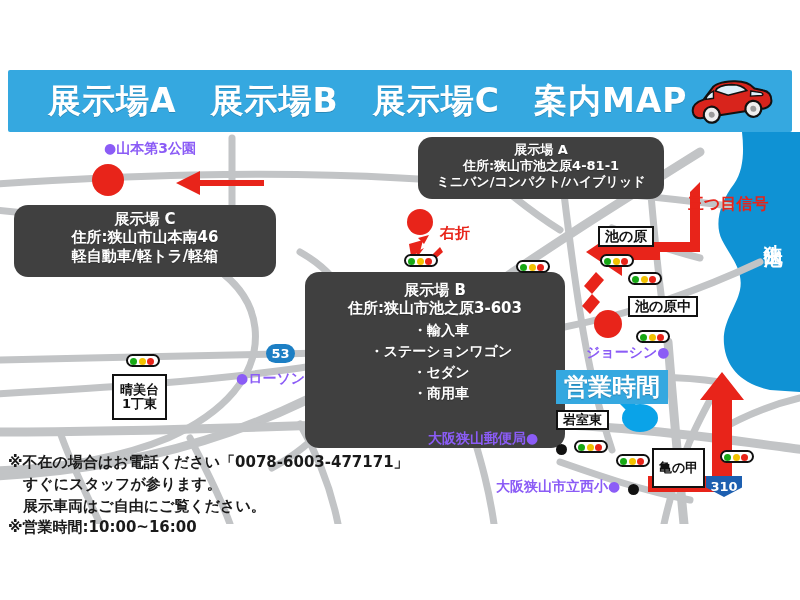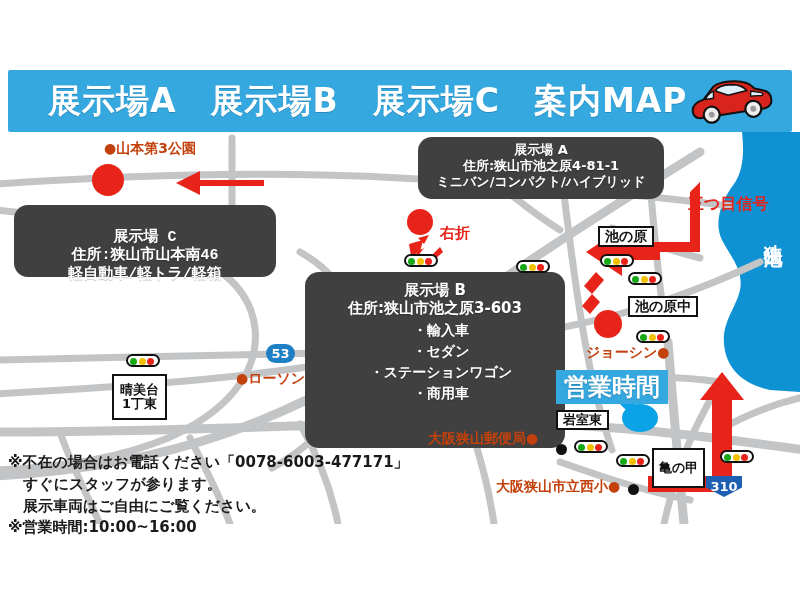--- a/index.html
+++ b/index.html
@@ -20,26 +20,26 @@
   .map{position:absolute;left:0px;top:132px;width:800px;height:392px;background:#ffffff;}
   .map svg{position:absolute;left:0;top:0;}
 
   
   .callout{position:absolute;background:#404040;border-radius:14px;color:#fff;
            text-align:center;font-weight:bold;box-sizing:border-box;
            text-shadow:0 1px 1px rgba(0,0,0,.25);}
   .callout div{line-height:1.22;white-space:nowrap;}
 
   #callout-a{left:418px;top:137px;width:246px;height:62px;padding-top:5px;font-size:13px;}
-  #callout-c{left:14px;top:205px;width:262px;height:72px;padding-top:24px;font-size:15px;font-family:Liberation Mono, monospace;}
+  #callout-c{left:14px;top:205px;width:262px;height:72px;padding-top:5px;font-size:15px;}
   #callout-b{left:305px;top:272px;width:260px;height:148px;padding-top:9px;font-size:15px;}
   #callout-b .b-list{font-size:14px;margin-top:4px;padding-left:12px;}
 
   
-  .lbl{position:absolute;white-space:nowrap;font-weight:bold;color:#c2410c;}
+  .lbl{position:absolute;white-space:nowrap;font-weight:bold;color:#8b5cf6;}
   .lbl-md{font-size:14px;}
 
   
   .plate{position:absolute;background:#ffffff;border:2px solid #111;
          font-weight:bold;color:#111;text-align:center;white-space:nowrap;
          padding:0 4px;line-height:1.08;}
 
   
   .signal{position:absolute;width:34px;height:13px;border:2px solid #111;
           border-radius:7px;background:#fff;box-sizing:border-box;}
@@ -184,22 +184,22 @@
     <div class="callout" id="callout-c" style="top:73px;left:14px;width:262px;height:72px;">
       <div>展示場 C</div>
       <div>住所:狭山市山本南46</div>
       <div>軽自動車/軽トラ/軽箱</div>
     </div>
 
     <div class="callout" id="callout-b" style="top:140px;left:305px;width:260px;height:176px;">
       <div>展示場 B</div>
       <div>住所:狭山市池之原3-603</div>
       <div class="b-list">・輸入車</div>
+      <div class="b-list">・ステーションワゴン</div>
       <div class="b-list">・セダン</div>
-      <div class="b-list">・ステーションワゴン</div>
       <div class="b-list">・商用車</div>
     </div>
 
     <div class="lbl lbl-md" style="left:104px;top:8px;">●山本第3公園</div>
     <div class="lbl lbl-md" style="left:236px;top:238px;">●ローソン</div>
     <div class="lbl lbl-md" style="left:586px;top:212px;">ジョーシン●</div>
     <div class="lbl lbl-md" style="left:428px;top:298px;">大阪狭山郵便局●</div>
     <div class="lbl lbl-md" style="left:478px;top:346px;margin-left:18px;">大阪狭山市立西小●</div>
 
     <div class="redword" style="left:440px;top:92px;font-size:15px;">

